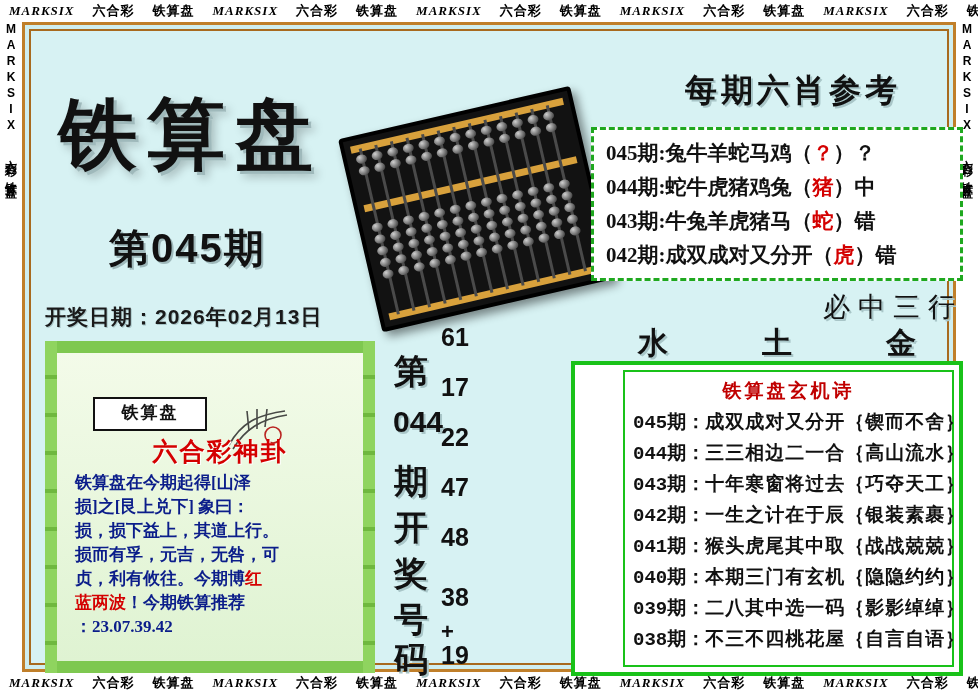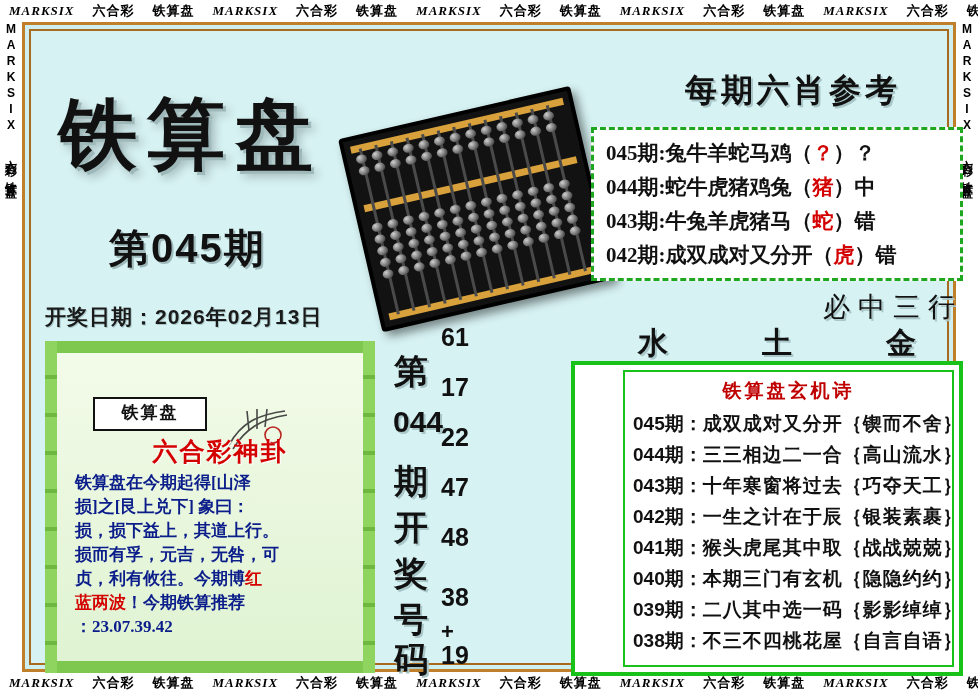--- a/index.html
+++ b/index.html
@@ -127,21 +127,21 @@
     position:absolute;left:5px;top:5px;right:5px;bottom:5px;
     border:2px solid #19c219;box-sizing:border-box;padding:4px 8px;margin-left:43px;
   }
   .poem-title{
     text-align:center;font-size:19px;font-weight:bold;color:#c00000;
     letter-spacing:3px;margin:2px 0 4px;
     font-family:"Liberation Serif","DejaVu Serif",serif;
   }
   .poem-line{
     display:flex;align-items:flex-end;font-size:19px;color:#111;
-    line-height:31px;font-family:Liberation Sans, sans-serif;
+    line-height:31px;font-family:Liberation Mono, monospace;
     font-weight:bold;white-space:nowrap;
   }
   .poem-line .no{width:74px;}
   .poem-line .txt{width:190px;letter-spacing:1px;}
   .poem-line .bk{letter-spacing:1px;}
 
   
   .bamboo{
     position:absolute;left:14px;top:310px;width:330px;height:332px;
     background:#e8f7e0;

